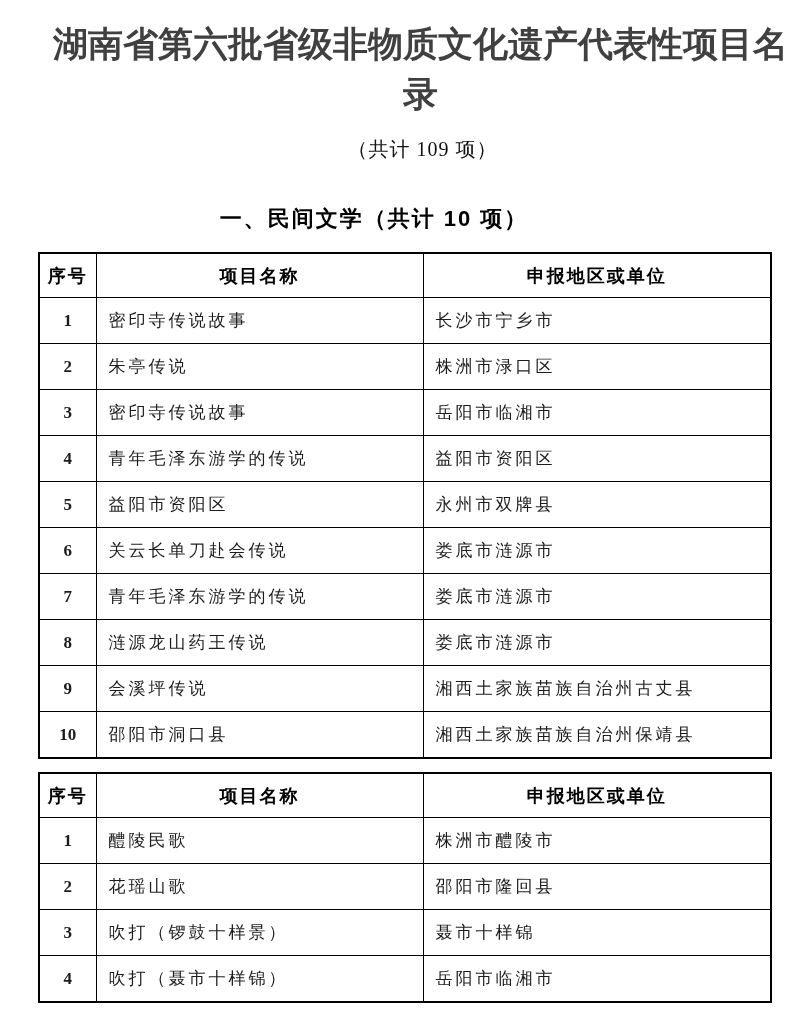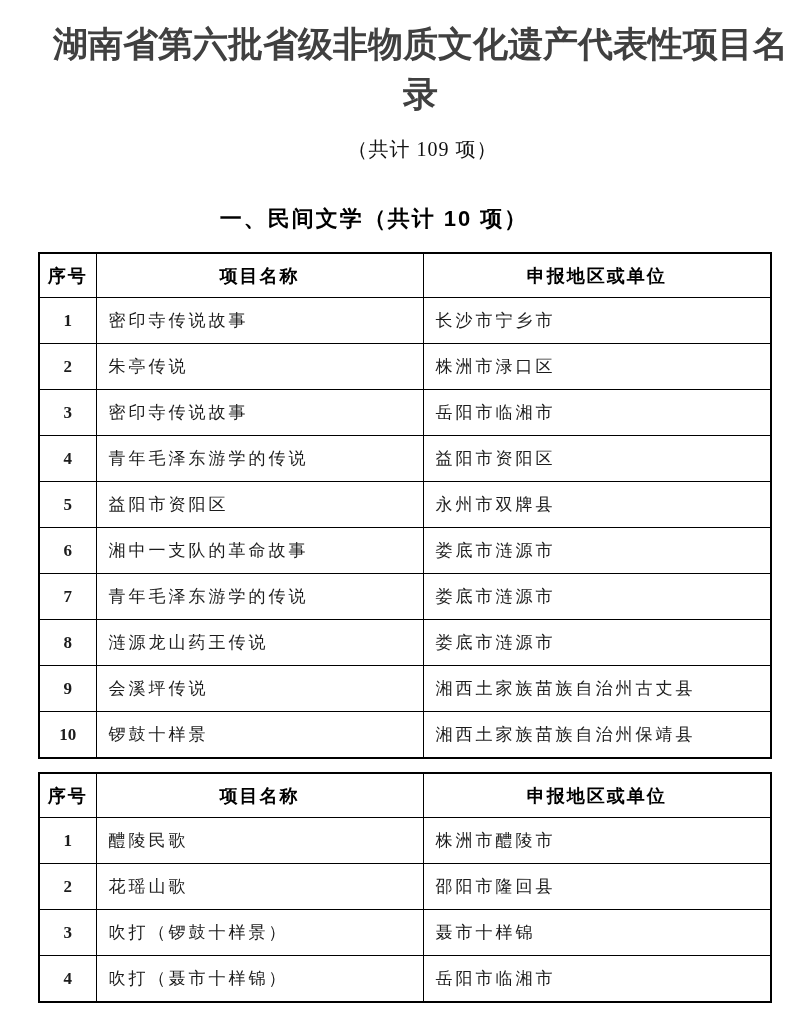--- a/index.html
+++ b/index.html
@@ -139,41 +139,41 @@
             <td data-name="project-name">青年毛泽东游学的传说</td>
             <td data-name="declaring-unit">益阳市资阳区</td>
           </tr>
           <tr data-name="table-row">
             <td data-name="row-index">5</td>
             <td data-name="project-name">益阳市资阳区</td>
             <td data-name="declaring-unit">永州市双牌县</td>
           </tr>
           <tr data-name="table-row">
             <td data-name="row-index">6</td>
-            <td data-name="project-name">湘中一支队的革命故事</td>
+            <td data-name="project-name">关云长单刀赴会传说</td>
             <td data-name="declaring-unit">娄底市涟源市</td>
           </tr>
           <tr data-name="table-row">
             <td data-name="row-index">7</td>
             <td data-name="project-name">青年毛泽东游学的传说</td>
             <td data-name="declaring-unit">娄底市涟源市</td>
           </tr>
           <tr data-name="table-row">
             <td data-name="row-index">8</td>
             <td data-name="project-name">涟源龙山药王传说</td>
             <td data-name="declaring-unit">娄底市涟源市</td>
           </tr>
           <tr data-name="table-row">
             <td data-name="row-index">9</td>
             <td data-name="project-name">会溪坪传说</td>
             <td data-name="declaring-unit">湘西土家族苗族自治州古丈县</td>
           </tr>
           <tr data-name="table-row">
             <td data-name="row-index">10</td>
-            <td data-name="project-name">锣鼓十样景</td>
+            <td data-name="project-name">邵阳市洞口县</td>
             <td data-name="declaring-unit">湘西土家族苗族自治州保靖县</td>
           </tr>
         </tbody>
     </table>
   </section>
 
   <section data-name="section-traditional-music">
     <table class="heritage-table" data-name="traditional-music-table">
       <colgroup>
         <col class="col-index">

